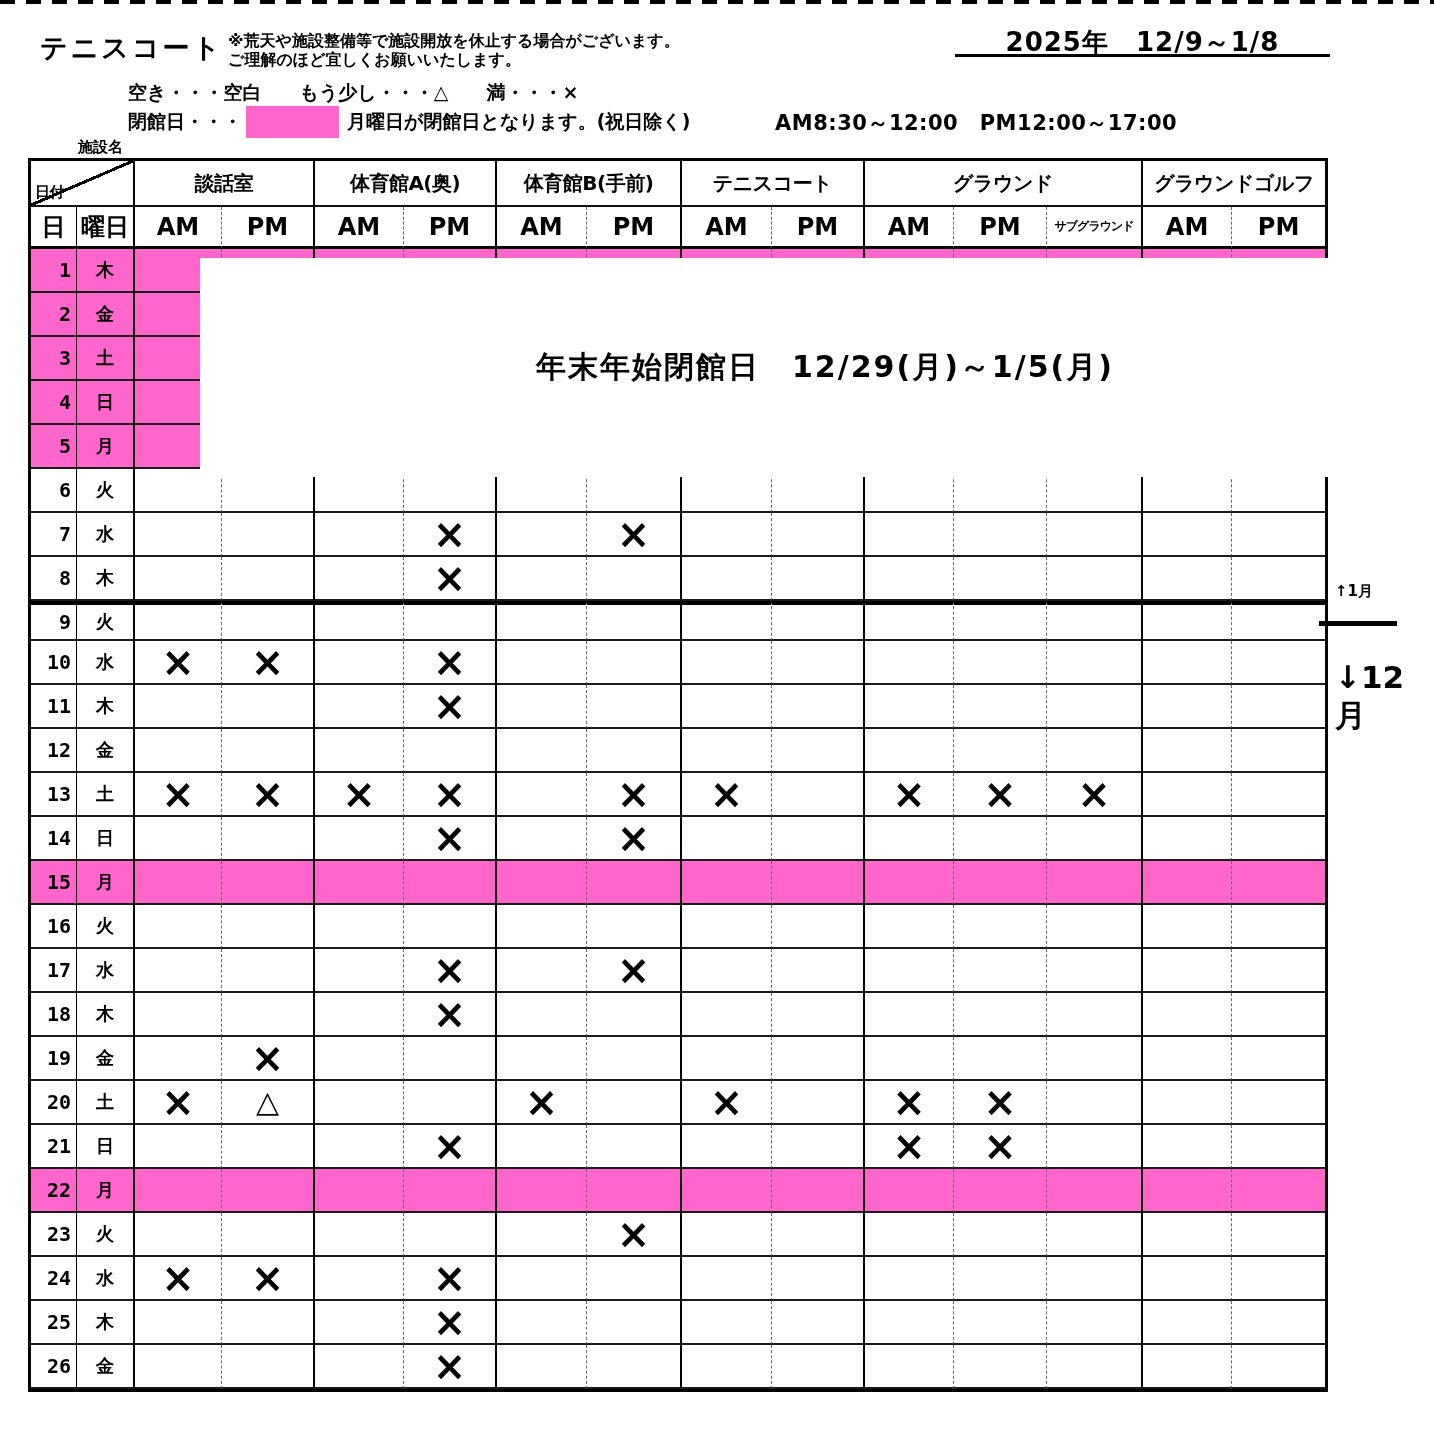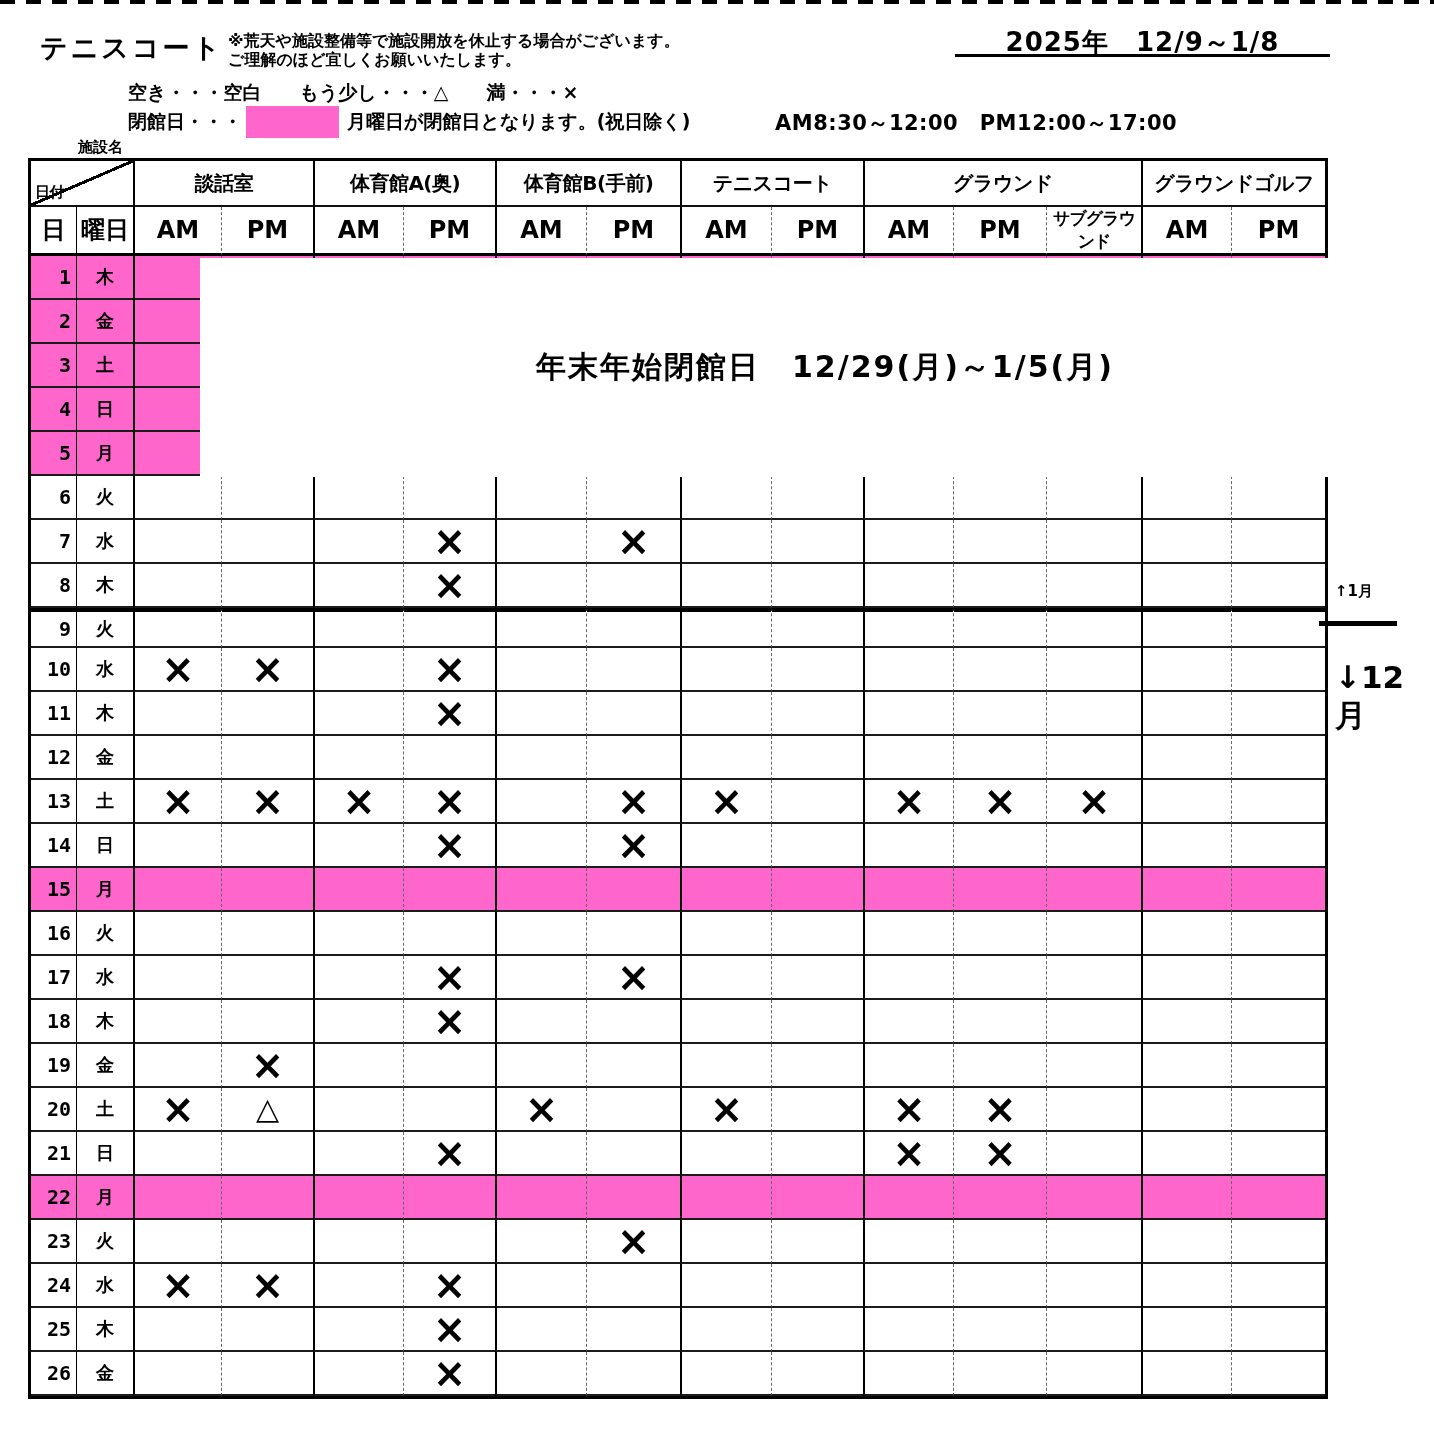--- a/index.html
+++ b/index.html
@@ -22,21 +22,21 @@
   .swatch  { display:inline-block; width:93px; height:32px; background:#ff66cc; margin:0 8px 0 4px; }
   .hours   { position:absolute; left:775px; top:109px; font-size:21px; letter-spacing:.5px; }
   .fac-label { position:absolute; left:78px; top:138px; font-size:15px; }
 
   table.grid { position:absolute; left:28px; top:158px; width:1294px;
                border-collapse:separate; border-spacing:0; table-layout:fixed;
                border:3px solid #000; background:#fff; }
   .grid th, .grid td { padding:0; font-weight:bold; text-align:center; vertical-align:middle; overflow:hidden; }
   tr.fr th { height:46px; font-size:20px; border-bottom:2px solid #111; letter-spacing:-0.5px; }
   tr.ar th { height:42px; font-size:24px; border-bottom:3px solid #000; }
-  tr.ar th.small { font-size:17px; letter-spacing:-1px; }
+  tr.ar th.small { font-size:12px; letter-spacing:-1px; }
   tbody td { height:44px; border-bottom:2px solid #1b1b1b; }
   td.day   { font-size:20px; text-align:right; padding-right:5px; font-family:"DejaVu Sans Mono","DejaVu Sans",monospace; }
   td.week  { font-size:18px; }
   td.cell  { font-size:40px; line-height:1; }
   td.cell.tri { font-size:30px; }
   .g  { border-left:2px solid #000; }
   .d  { border-left:1px dashed #666; }
   .s1 { border-left:1px solid #000; }
   tr.closed td { background:#ff66cc; }
   tr.month-break td { border-top:4px solid #000; height:40px; }

